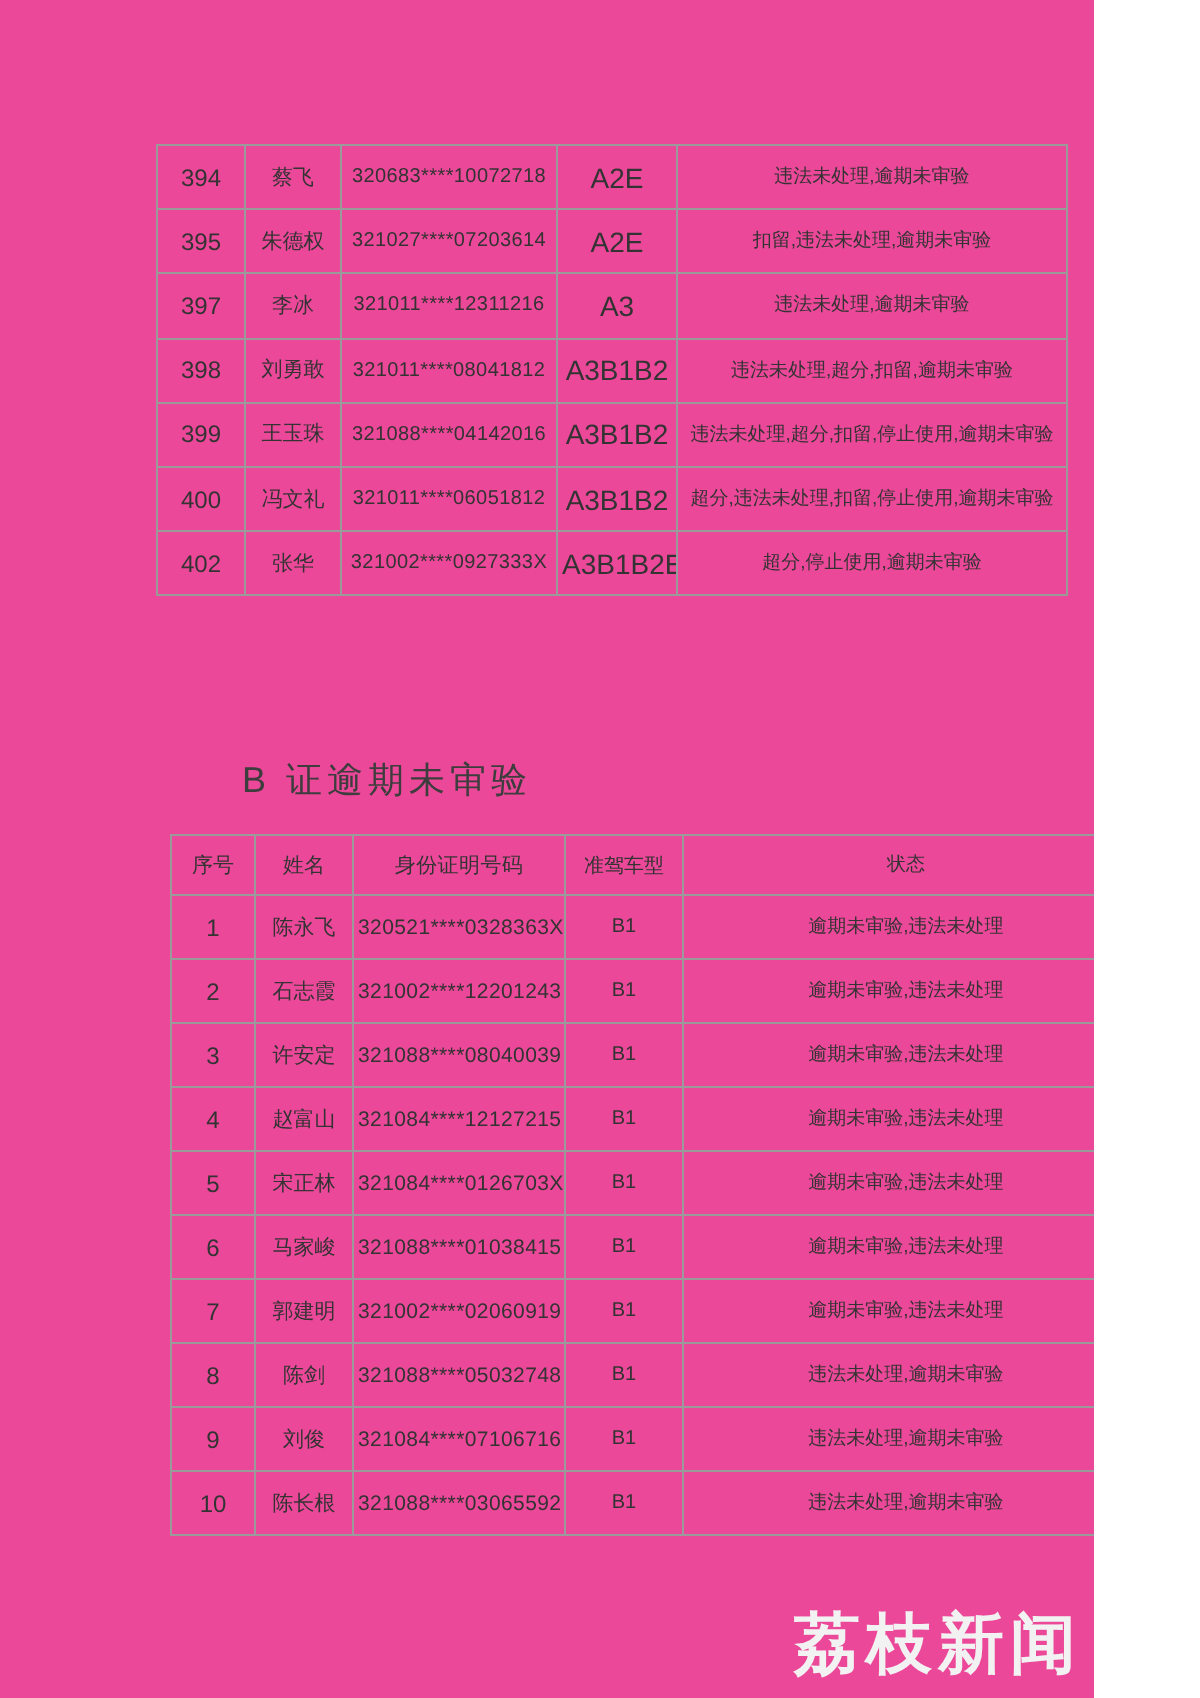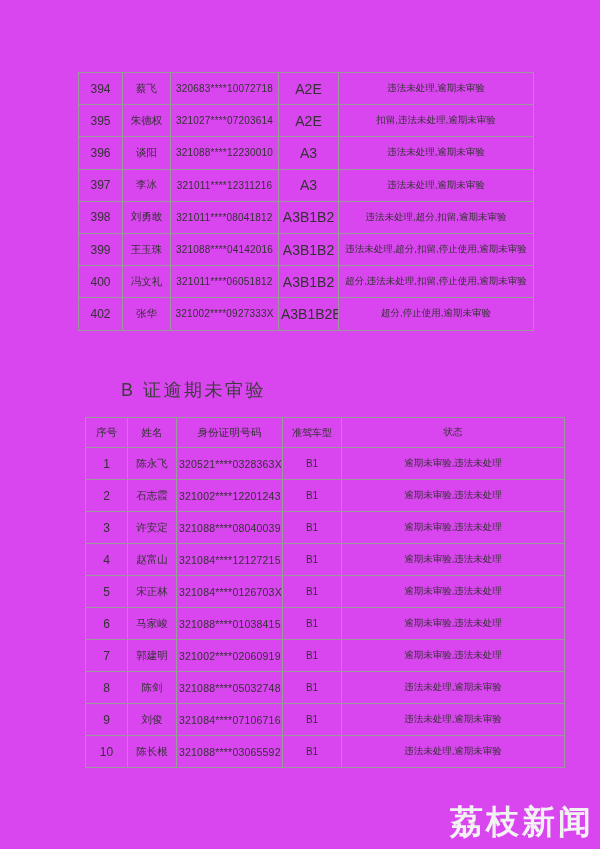--- a/index.html
+++ b/index.html
@@ -2,23 +2,23 @@
 <html><head>
 <meta charset="utf-8">
 <style>
   html, body { margin: 0; padding: 0; }
   body {
     font-family: "Liberation Sans", "DejaVu Sans", sans-serif;
     background: #ffffff;
   }
   .page {
     position: relative;
-    width: 600px;
+    width: 547px;
     height: 849px;
-    background: #d946ef;
+    background: #ec4899;
     overflow: hidden;
   }
   table.tbl {
     position: absolute;
     border-collapse: collapse;
     table-layout: fixed;
   }
   .tbl th, .tbl td {
     border: 1px solid #9a9a9a;
     text-align: center;
@@ -85,27 +85,20 @@
           <td class="c4">违法未处理,逾期未审验</td>
         </tr>
         <tr>
           <td class="c0">395</td>
           <td class="c1">朱德权</td>
           <td class="c2">321027****07203614</td>
           <td class="c3">A2E</td>
           <td class="c4">扣留,违法未处理,逾期未审验</td>
         </tr>
         <tr>
-          <td class="c0">396</td>
-          <td class="c1">谈阳</td>
-          <td class="c2">321088****12230010</td>
-          <td class="c3">A3</td>
-          <td class="c4">违法未处理,逾期未审验</td>
-        </tr>
-        <tr>
           <td class="c0">397</td>
           <td class="c1">李冰</td>
           <td class="c2">321011****12311216</td>
           <td class="c3">A3</td>
           <td class="c4">违法未处理,逾期未审验</td>
         </tr>
         <tr>
           <td class="c0">398</td>
           <td class="c1">刘勇敢</td>
           <td class="c2">321011****08041812</td>

